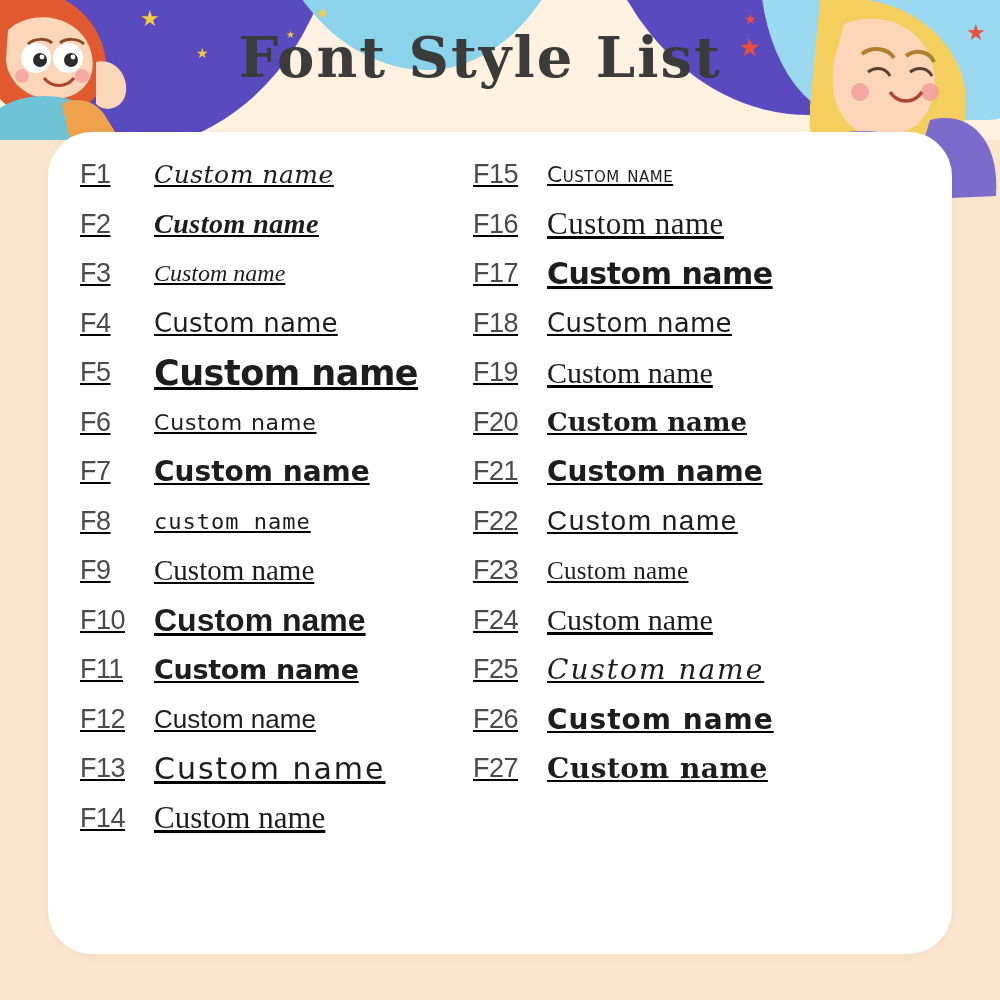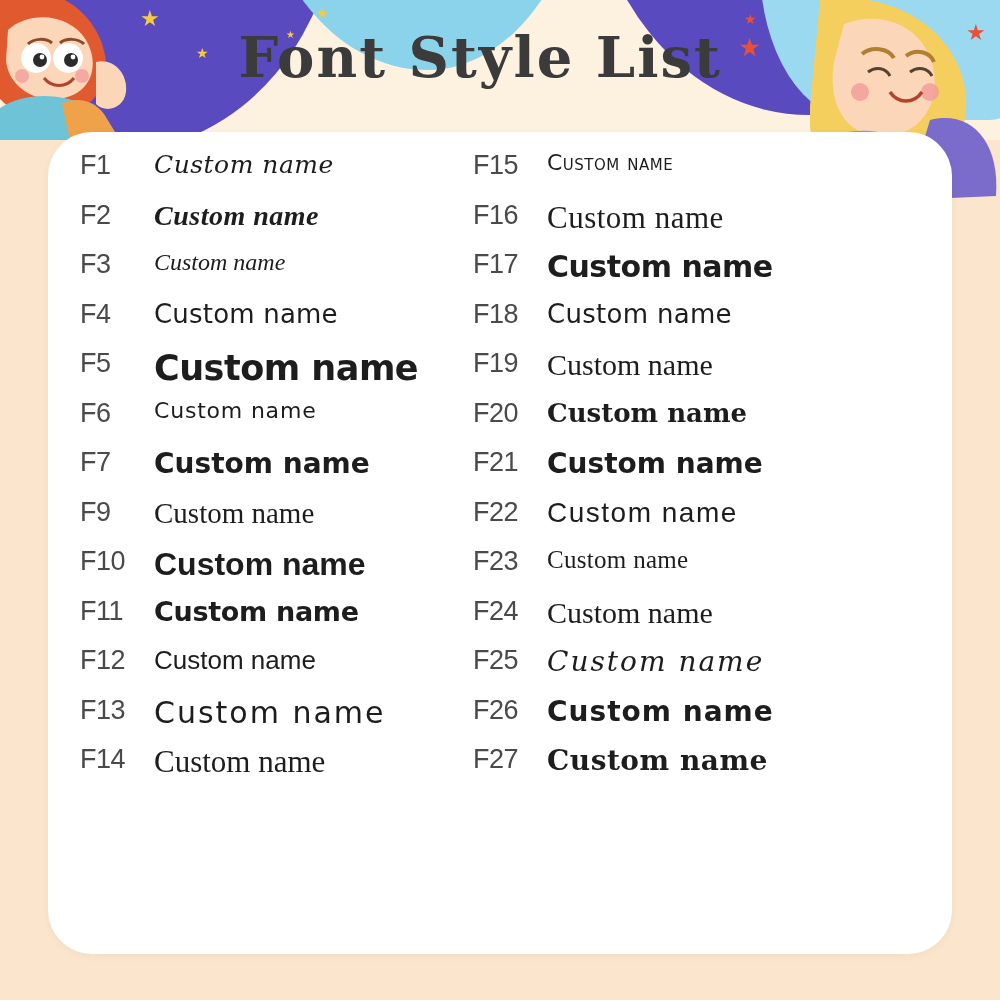--- a/index.html
+++ b/index.html
@@ -123,22 +123,23 @@
   .col {
     position: absolute;
     top: 0;
     width: 430px;
   }
   #col-1 { left: 10px; }
   #col-2 { left: 403px; }
 
   .row {
     display: flex;
-    align-items: flex-start;
+    align-items: center;
     height: 49.5px;
+    text-decoration: underline;
   }
   .row .idx {
     flex: 0 0 auto;
     width: 74px;
     text-align: left;
     font-family: "Liberation Sans", sans-serif;
     font-size: 27px;
     color: #4a4a4a;
     letter-spacing: -0.5px;
   }
@@ -268,20 +269,24 @@
     </div>
     <div class="row">
       <span class="idx">F6</span>
       <span class="nm s6">Custom name</span>
     </div>
     <div class="row">
       <span class="idx">F7</span>
       <span class="nm s7">Custom name</span>
     </div>
     <div class="row">
+      <span class="idx">F8</span>
+      <span class="nm s8">custom name</span>
+    </div>
+    <div class="row">
       <span class="idx">F9</span>
       <span class="nm s9">Custom name</span>
     </div>
     <div class="row">
       <span class="idx">F10</span>
       <span class="nm s10">Custom name</span>
     </div>
     <div class="row">
       <span class="idx">F11</span>
       <span class="nm s11">Custom name</span>

